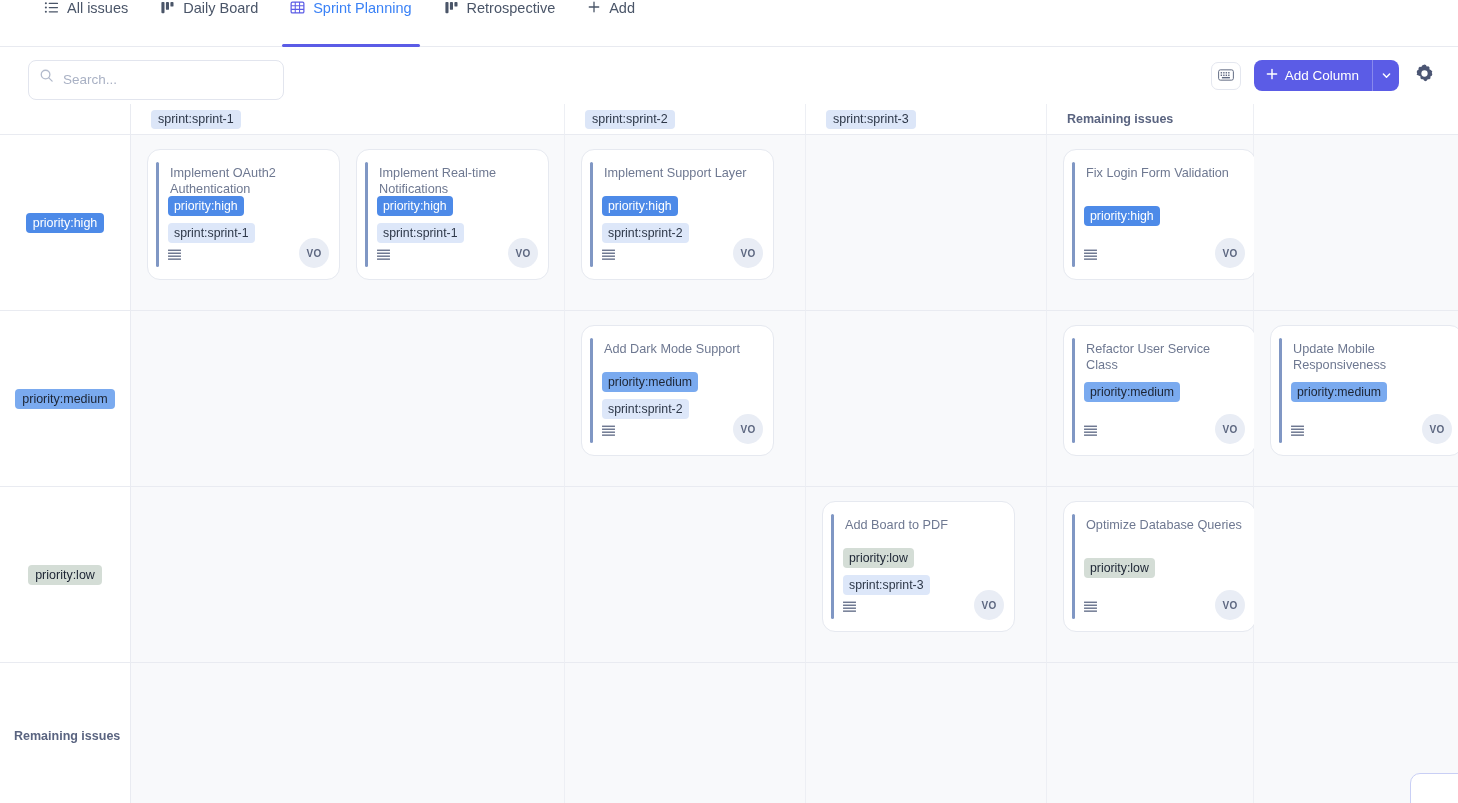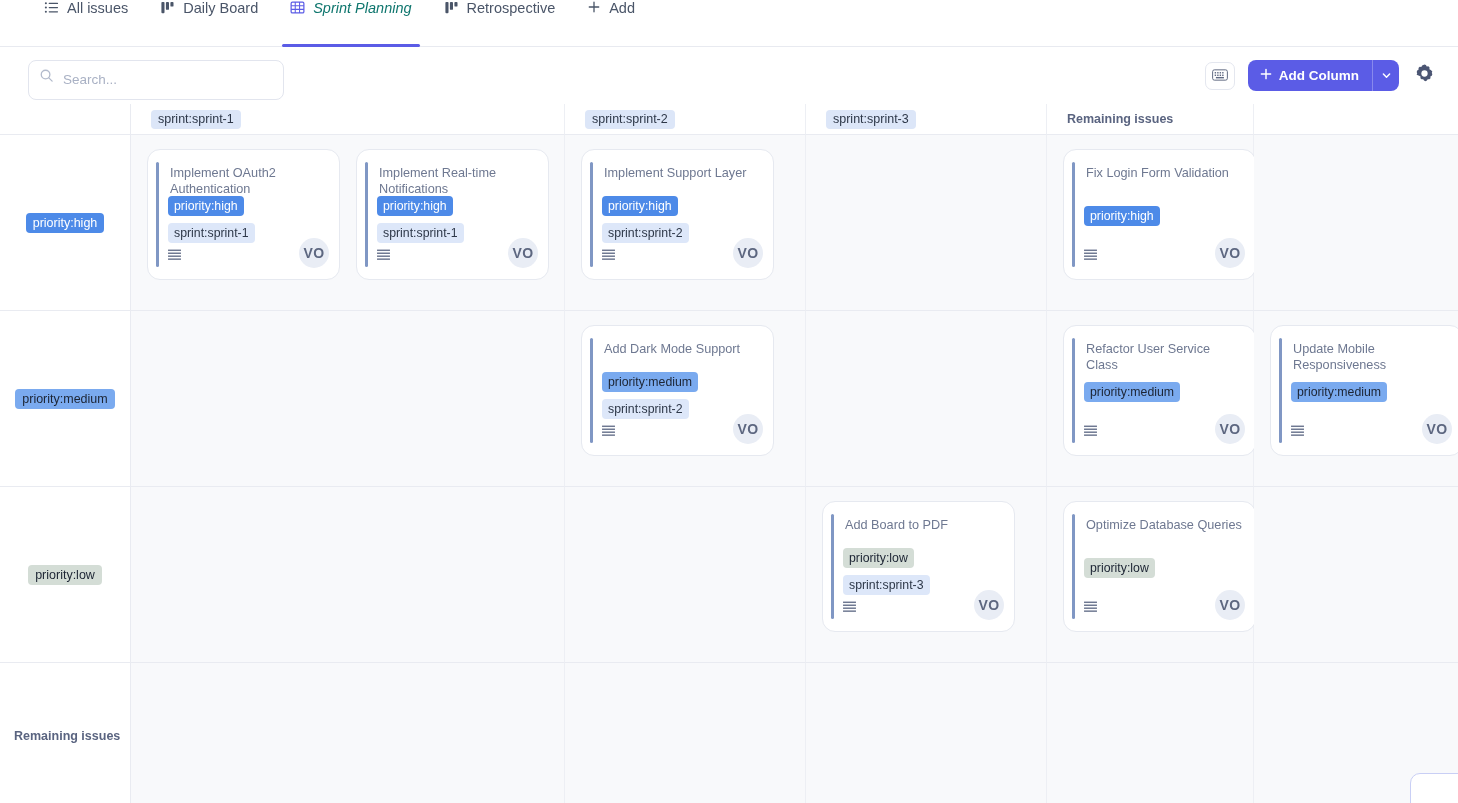--- a/index.html
+++ b/index.html
@@ -41,21 +41,21 @@
     display: flex;
     gap: 8px;
     height: 47px;
     padding: 0 16px;
     font-size: 14.5px;
     color: #4a5568;
     cursor: pointer;
     position: relative;
     white-space: nowrap;
   }
-  .tab.active { color: #0f766e; font-style: italic; }
+  .tab.active { color: #3b82f6; }
   .tab.active::after {
     content: "";
     position: absolute;
     left: 8px; right: 8px; bottom: 0;
     height: 2.5px;
     background: #5b5ce6;
     border-radius: 2px;
   }
   .tab svg { display: block; flex: none; }
 
@@ -116,21 +116,21 @@
     overflow: hidden;
     cursor: pointer;
   }
   .add-column-main {
     display: flex;
     align-items: center;
     gap: 7px;
     padding: 0 13px 0 12px;
     color: #ffffff;
     font-size: 13.5px;
-    font-weight: 700;
+    font-weight: 400;
   }
   .add-column-caret {
     display: flex; align-items: center; justify-content: center;
     width: 27px;
     border-left: 1px solid rgba(255,255,255,.28);
     color: #fff;
   }
   .gear-btn {
     width: 24px; height: 24px;
     display: flex; align-items: center; justify-content: center;
@@ -265,21 +265,21 @@
     bottom: 14px;
   }
   .avatar {
     position: absolute;
     right: 10px;
     bottom: 11px;
     width: 30px; height: 30px;
     border-radius: 50%;
     background: #e9edf5;
     color: #5d6780;
-    font-size: 14px;
+    font-size: 10px;
     font-weight: bold;
     display: flex;
     align-items: center;
     justify-content: center;
     letter-spacing: .3px;
   }
 
   
   .bottom-partial {
     position: absolute;

